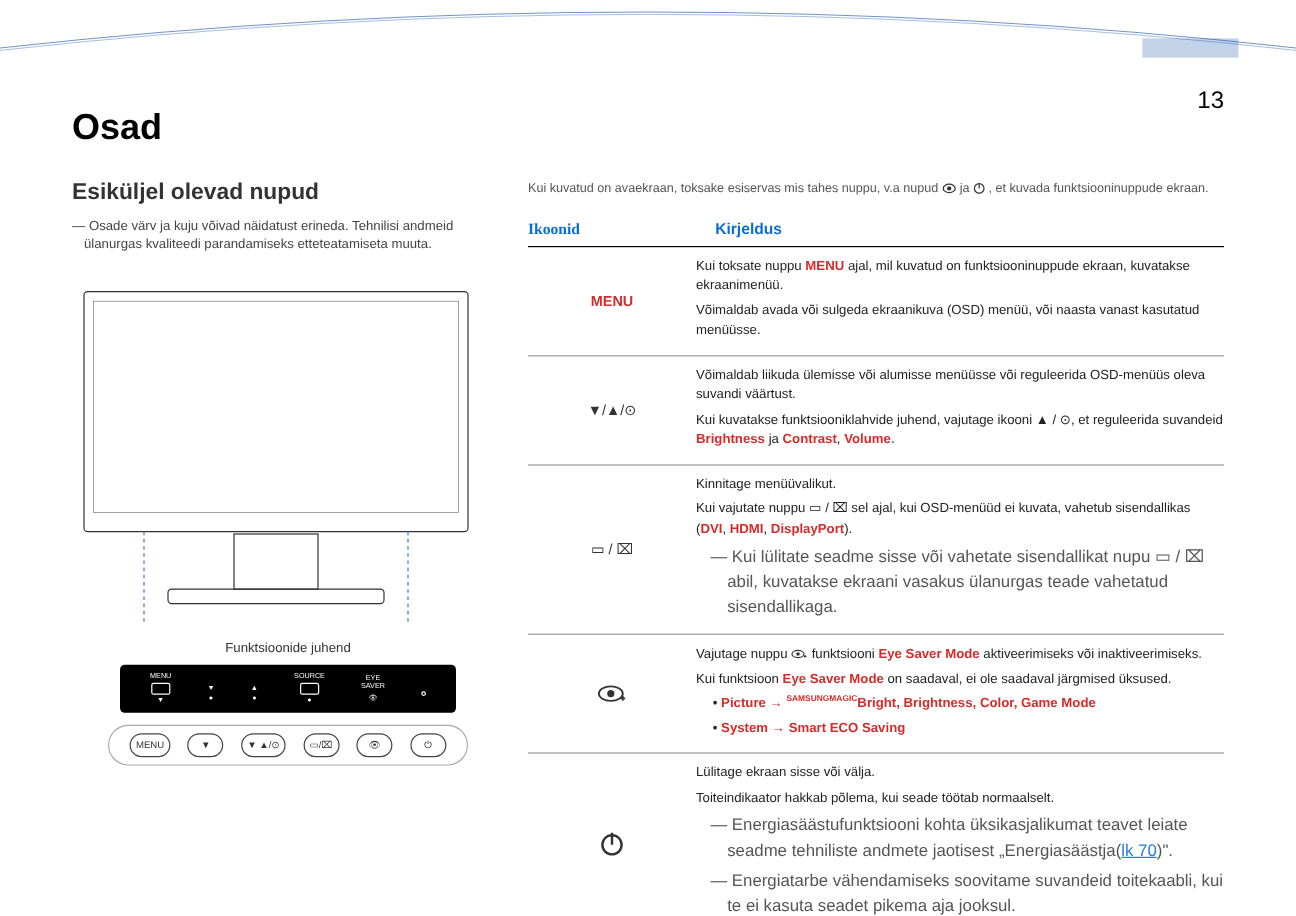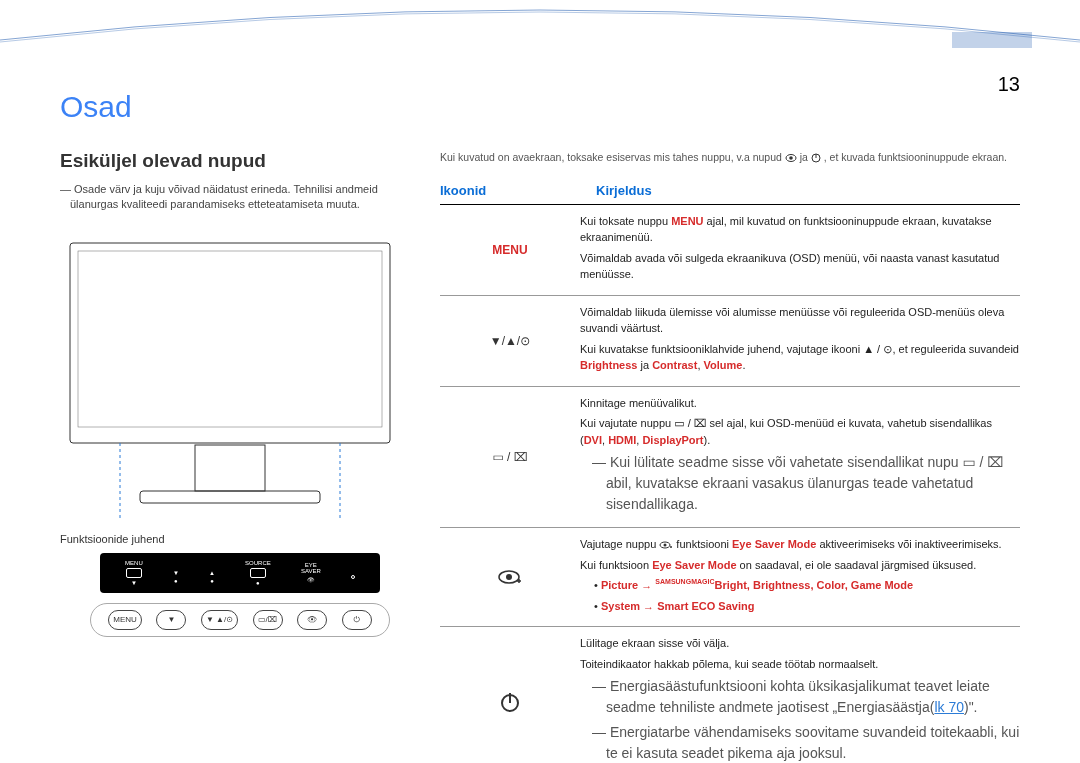--- a/index.html
+++ b/index.html
@@ -1,36 +1,36 @@
 <!DOCTYPE html>
 <html><head>
 <meta charset="utf-8">
 <style>
   * { margin: 0; padding: 0; box-sizing: border-box; }
   body { width: 1080px; height: 763px; font-family: Arial, sans-serif; position: relative; background: #fff; color: #333; }
   .bg-curve { position: absolute; top: 0; right: 0; width: 1080px; height: 90px; }
   .brand-slot { position: absolute; top: 32px; right: 48px; width: 80px; height: 16px; background: #0a4aa6; opacity: 0.25; }
   .page { position: relative; padding: 90px 60px 0 60px; }
-  h1 { color: #3b82f6; font-size: 30px; font-weight: 400; margin-bottom: 26px; }
+  h1 { color: #000000; font-size: 30px; font-weight: 700; margin-bottom: 26px; }
   .left-col { float: left; width: 360px; }
   h2 { font-size: 19px; font-weight: 600; margin-bottom: 10px; }
   .note-dash { font-size: 11px; color: #444; line-height: 1.4; margin-bottom: 20px; text-indent: -10px; padding-left: 10px; }
   .note-dash::before { content: "― "; }
   .monitor-wrap { margin-top: 6px; }
-  .fg-label { font-size: 11px; margin-top: 6px; }
+  .fg-label { font-size: 11px; text-align: center; margin-top: 6px; }
   .btn-panel { margin: 8px auto 0; width: 280px; height: 40px; background: #000; border-radius: 4px; display: flex; align-items: center; justify-content: space-around; padding: 0 10px; }
   .btn-panel .b { display: flex; flex-direction: column; align-items: center; color: #fff; font-size: 6px; gap: 2px; }
   .btn-panel .b .ic { width: 16px; height: 10px; border: 1px solid #fff; border-radius: 2px; position: relative; }
   .btn-panel .b .dot { width: 4px; height: 4px; border: 1px solid #fff; border-radius: 50%; }
   .btn-row2 { margin: 10px auto 0; width: 300px; height: 34px; border: 0.5px solid #aaa; border-radius: 17px; display: flex; align-items: center; justify-content: space-around; padding: 0 10px; }
   .btn-row2 .pill { min-width: 30px; height: 20px; border: 1px solid #444; border-radius: 10px; display: flex; align-items: center; justify-content: center; font-size: 8px; padding: 0 4px; }
   .right-col { float: right; width: 580px; font-size: 11px; color: #222; }
   .topnote { font-size: 10.5px; color: #555; margin-bottom: 18px; line-height: 1.4; }
   .thead { display: flex; border-bottom: 1px solid #000; font-weight: 600; color: #0a6dd6; font-size: 13px; padding-bottom: 6px; }
-  .thead .c1 { width: 156px; }
+  .thead .c1 { width: 156px; font-family: Liberation Serif, serif; }
   .trow { display: flex; border-bottom: 0.5px solid #999; padding: 8px 0; }
   .trow .c1 { width: 140px; display: flex; align-items: center; justify-content: center; font-size: 12px; color: #333; flex-shrink: 0; }
   .trow .c2 { flex: 1; line-height: 1.5; }
   .trow .c2 p { margin-bottom: 4px; }
   .hl { color: #d62b2b; font-weight: 600; }
   .lnk { color: #2b7bd6; text-decoration: underline; }
   .sub { text-indent: -14px; padding-left: 26px; font-size: 14px; color: #555; }
   .sub::before { content: "― "; }
   .bullet { padding-left: 24px; text-indent: -10px; }
   .bullet::before { content: "• "; }

